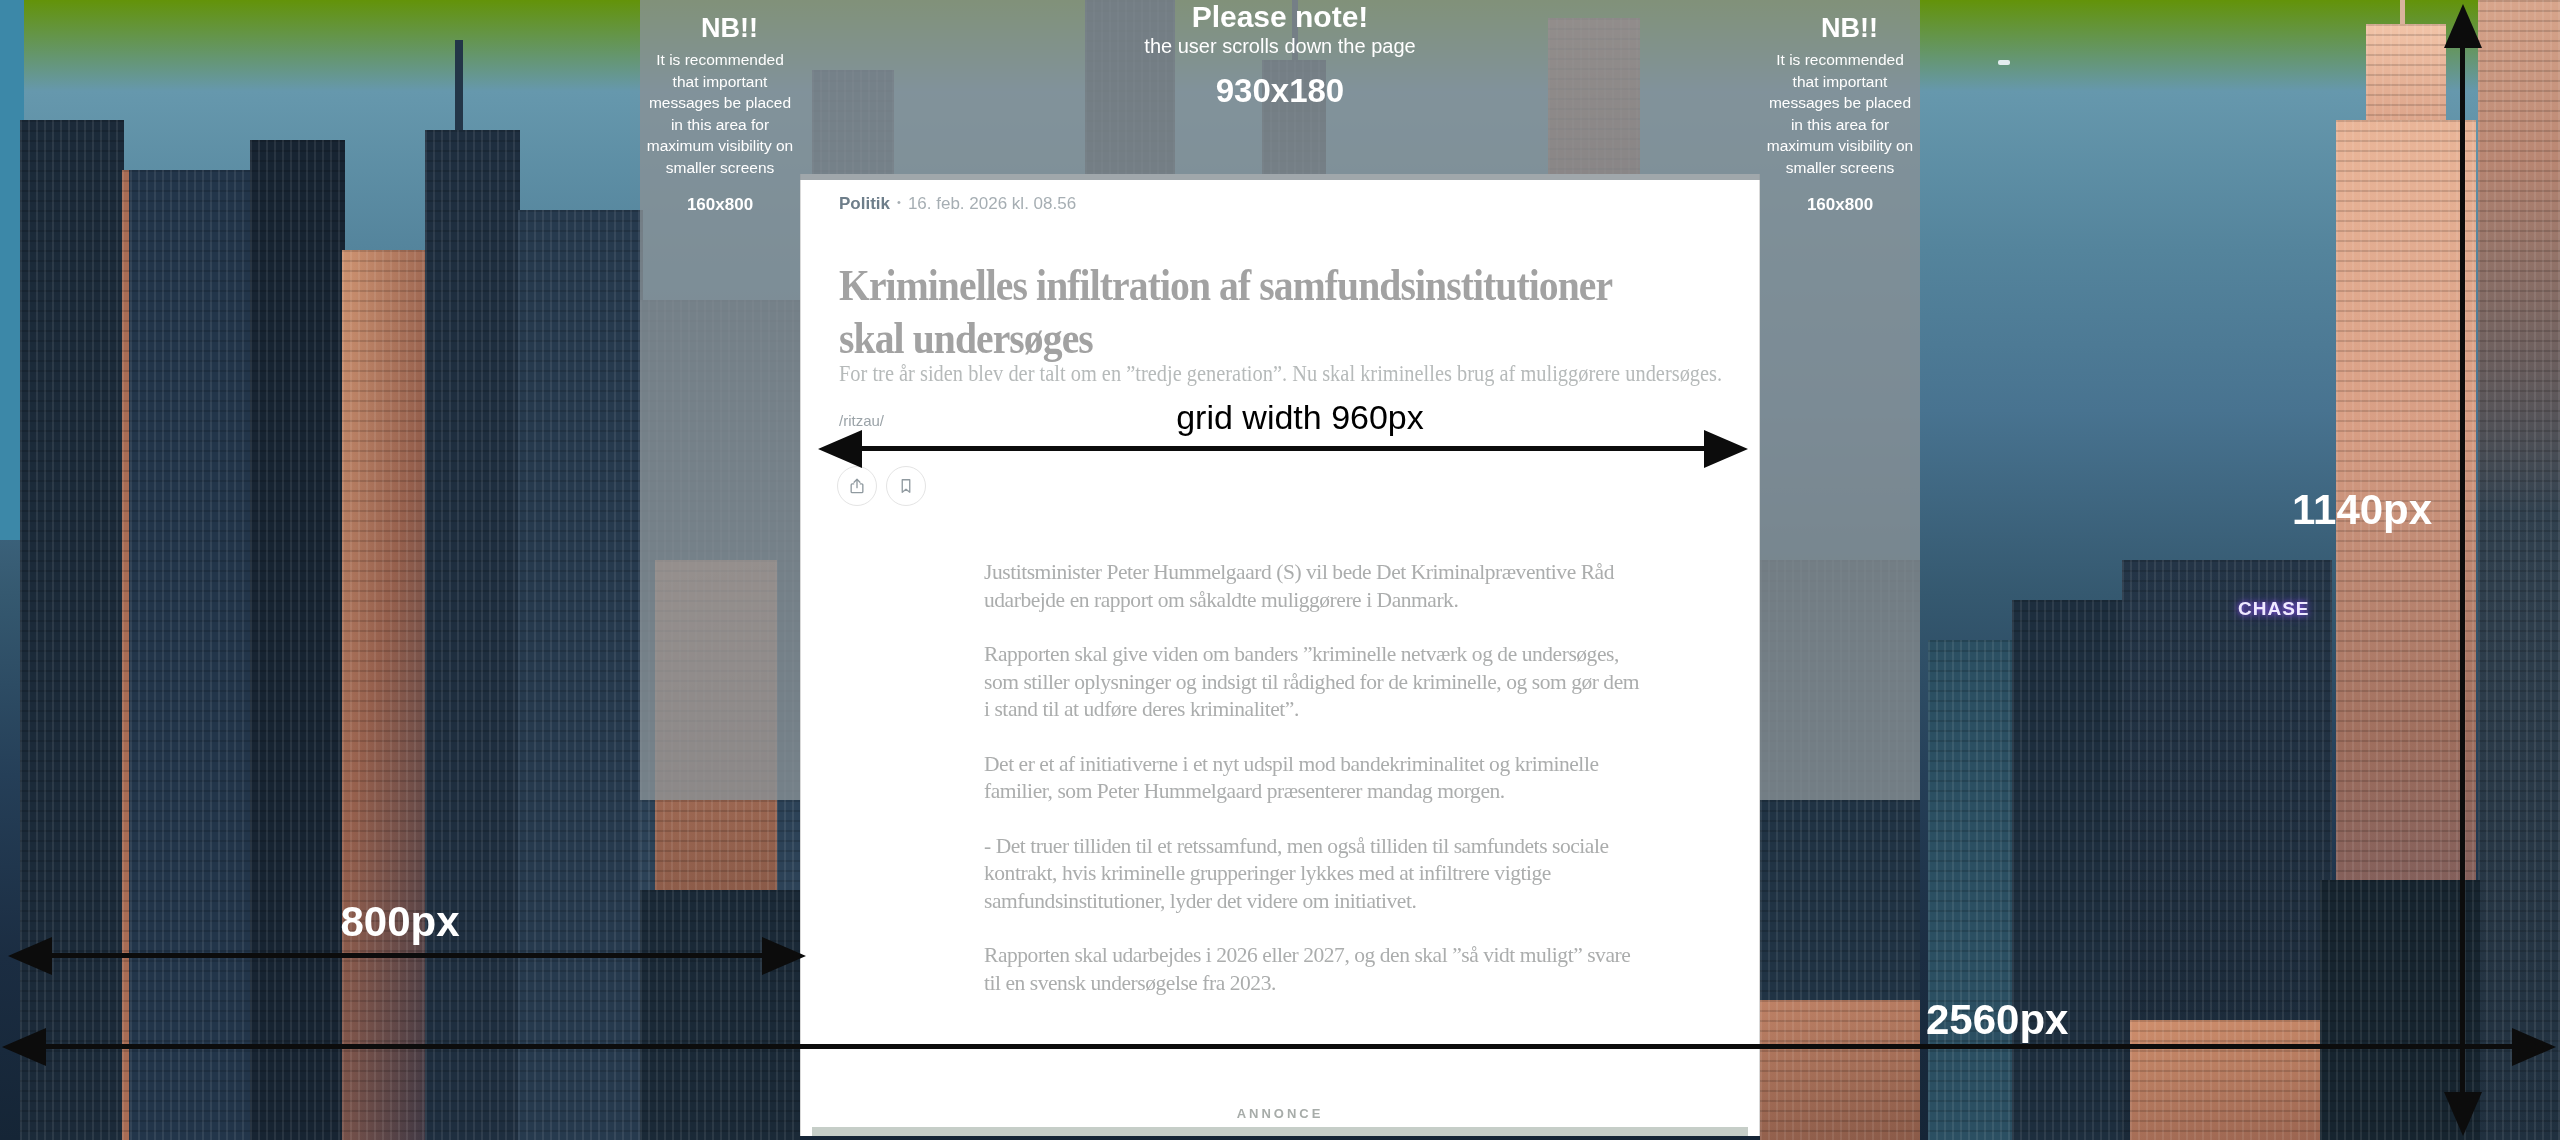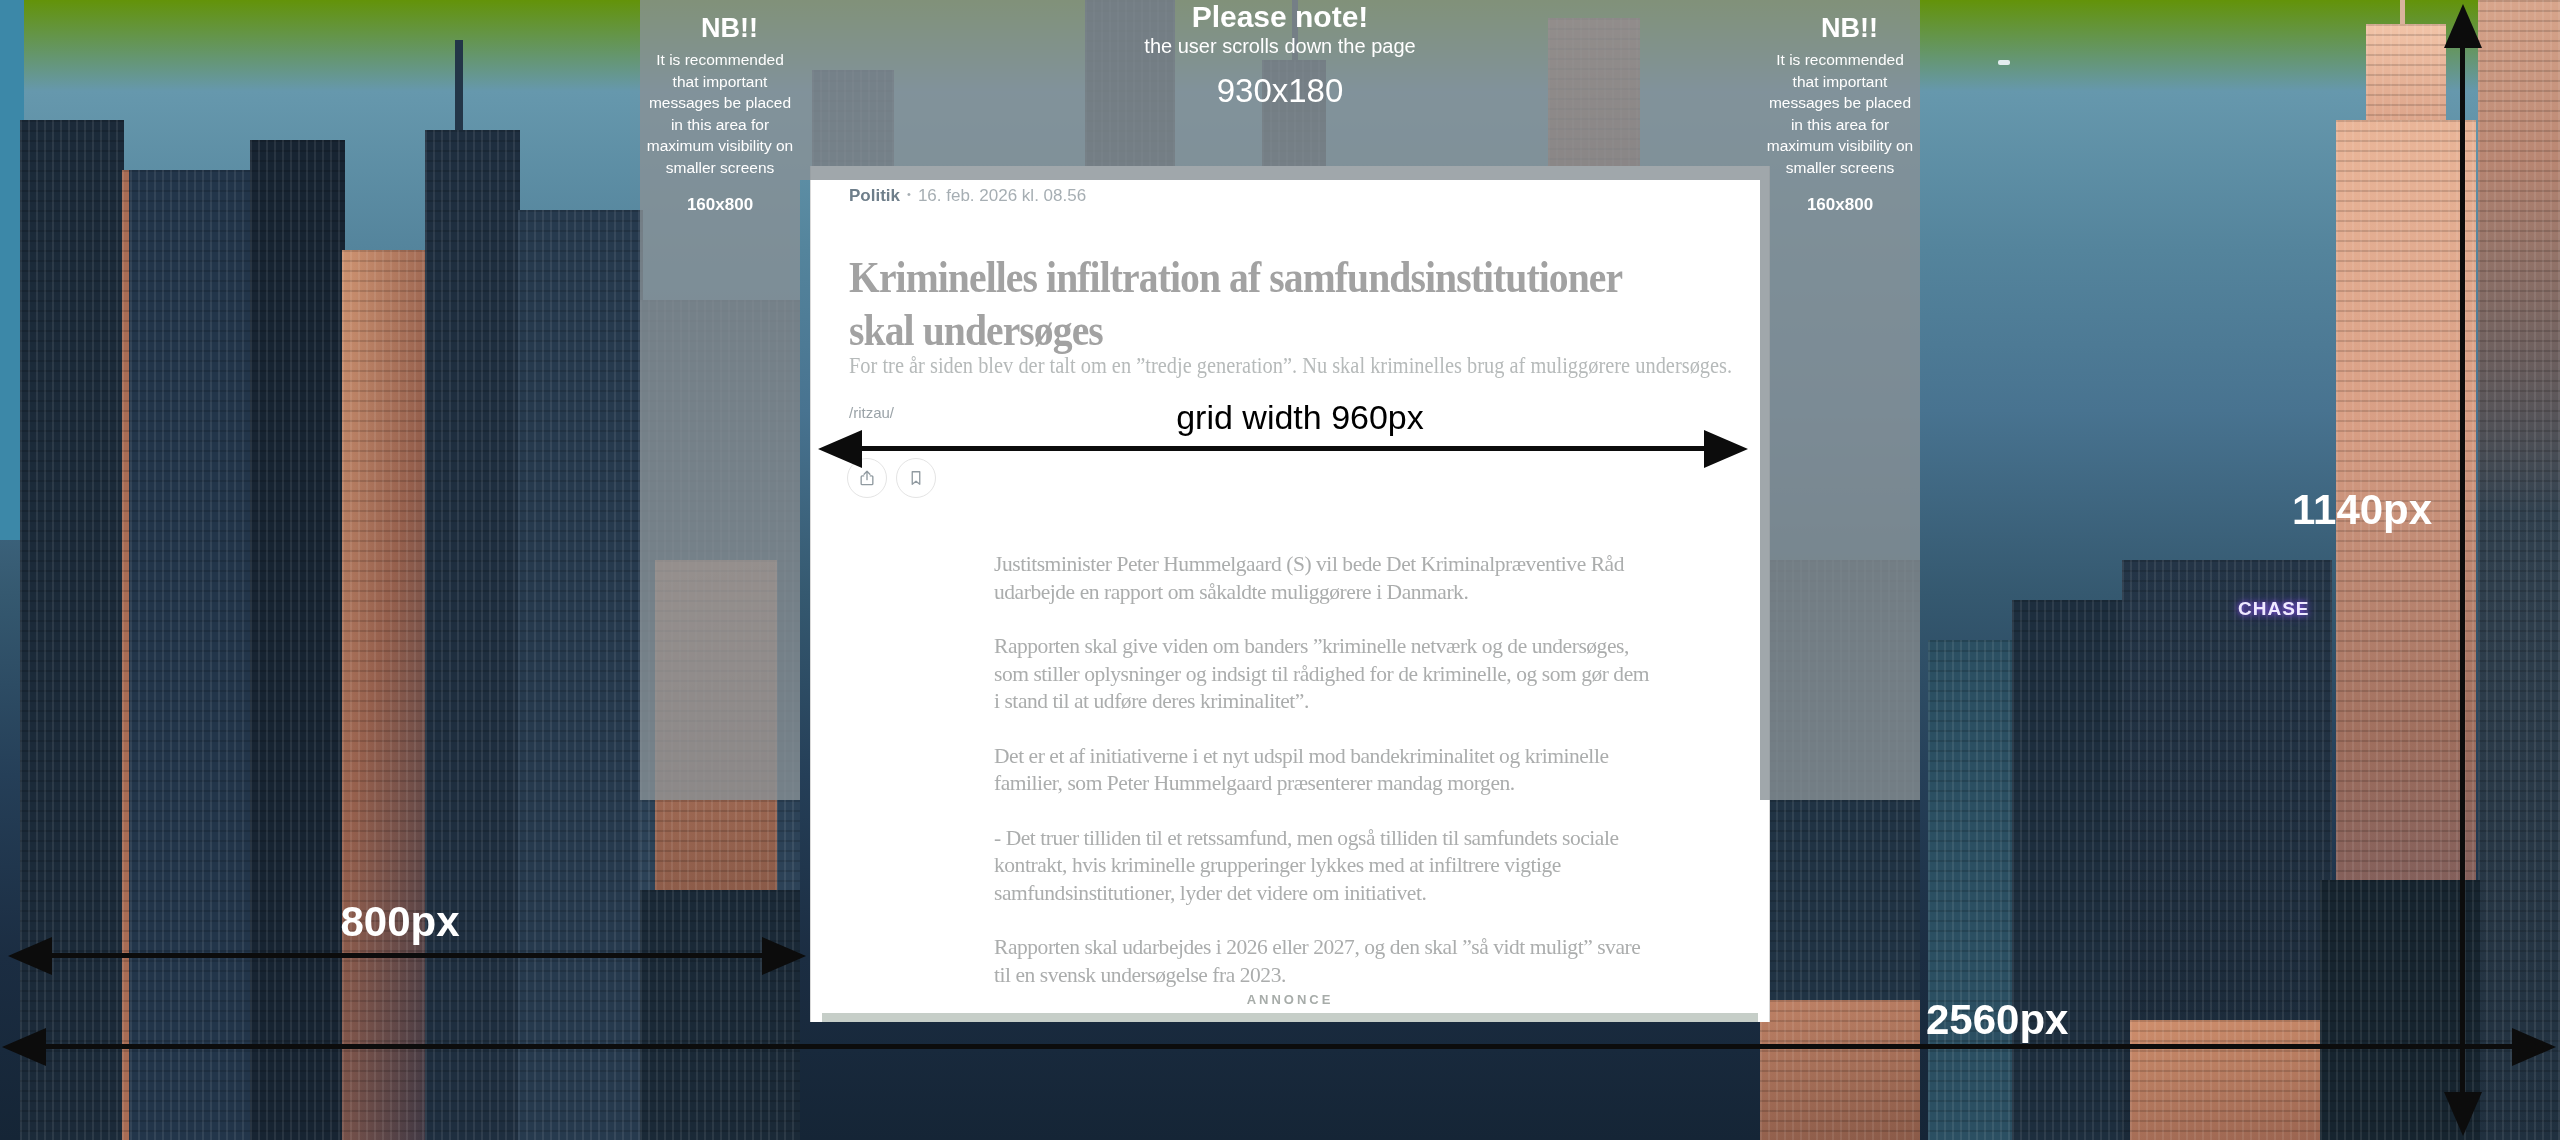--- a/index.html
+++ b/index.html
@@ -12,29 +12,29 @@
      background-image:repeating-linear-gradient(90deg,rgba(255,255,255,.08) 0 2px,transparent 2px 8px),
                       repeating-linear-gradient(180deg,rgba(0,0,0,.14) 0 2px,transparent 2px 10px);}
   .chase{position:absolute;left:2238px;top:598px;font-size:19px;font-weight:bold;letter-spacing:1px;
          color:#efe9ff;text-shadow:0 0 5px #7b4fd6,0 0 11px #6a3fd0;}
   .boat{position:absolute;left:1998px;top:60px;width:12px;height:5px;background:#e3ecef;border-radius:2px;}
   
   .zone{position:absolute;background:rgba(136,145,150,.8);color:#fff;text-align:center;}
   .top-banner{left:800px;top:0;width:960px;height:180px;}
   .tb-title{font-size:30px;font-weight:bold;}
   .tb-line{font-size:20px;line-height:24px;}
-  .tb-size{font-size:33px;font-weight:normal;margin-top:14px;}
+  .tb-size{font-size:33px;font-weight:bold;margin-top:14px;}
   .side-panel{top:0;width:160px;height:800px;}
   .sp-left{left:640px;}  .sp-right{left:1760px;}
   .sp-title{font-size:27px;font-weight:bold;margin-top:13px;margin-left:19px;}
   .sp-body{font-size:15.5px;line-height:21.5px;padding:5px 6px 0 6px;}
   .sp-size{font-size:17px;font-weight:bold;margin-top:17px;}
   
-  .article{position:absolute;left:800px;top:166px;width:960px;height:856px;background:#fff;
-           border-left:1px solid #d9d9d9;border-right:1px solid #d9d9d9;box-sizing:border-box;margin-left:10px;}
+  .article{position:absolute;left:800px;top:174px;width:960px;height:962px;background:#fff;
+           border-left:1px solid #d9d9d9;border-right:1px solid #d9d9d9;box-sizing:border-box;}
   .meta{position:absolute;left:38px;top:20px;font-size:17px;color:#a6aeb3;}
   .meta-cat{color:#6e7e8a;font-weight:bold;cursor:pointer;}
   .meta-dot{font-size:11px;vertical-align:3px;margin:0 7px;color:#a6aeb3;}
   .headline{position:absolute;left:38px;top:56px;width:930px;font-family:"Liberation Serif","DejaVu Serif",serif;
             font-weight:bold;font-size:44px;line-height:53px;color:#a2a2a2;letter-spacing:-1px;
             transform:scaleX(.9);transform-origin:left top;}
   .standfirst{position:absolute;left:38px;top:186px;width:1060px;font-family:"Liberation Serif","DejaVu Serif",serif;
             font-size:24px;color:#b6baba;transform:scaleX(.85);transform-origin:left top;white-space:nowrap;}
   .byline{position:absolute;left:38px;top:238px;font-size:15px;color:#9ba3a8;}
   .share-row{position:absolute;left:36px;top:292px;display:flex;gap:9px;}

